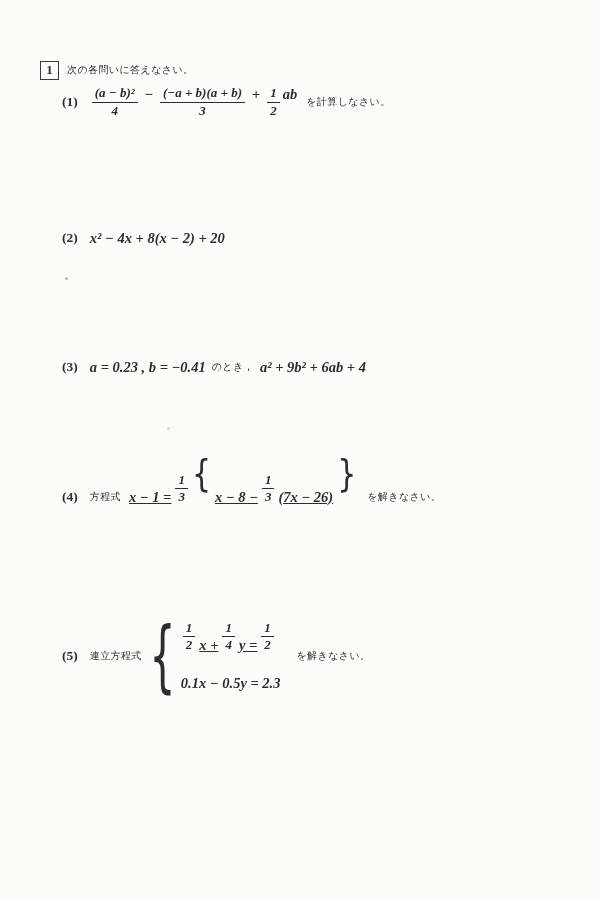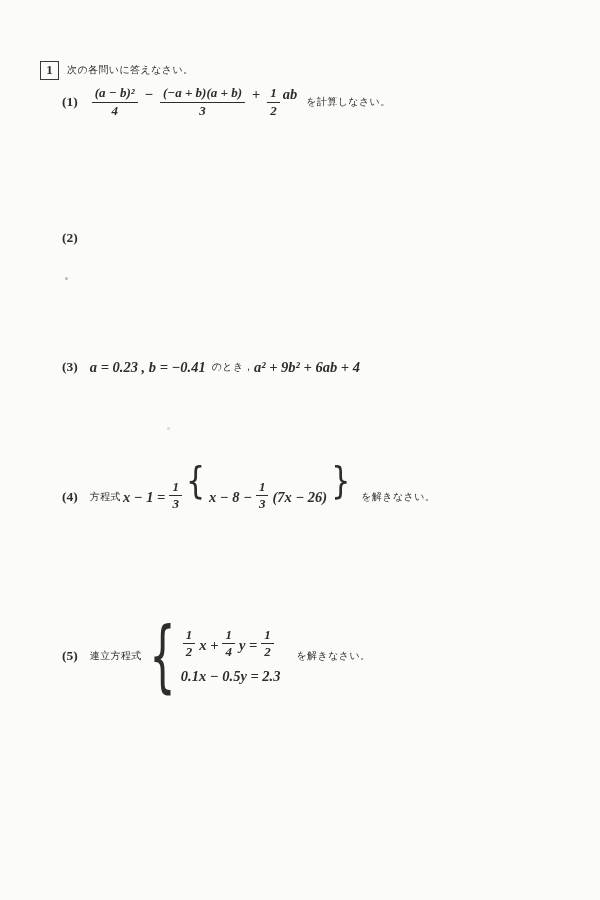--- a/index.html
+++ b/index.html
@@ -59,39 +59,39 @@
   }
   .frac .num { padding: 0 3px 1px; }
   .frac .den {
     justify-self: stretch;
     text-align: center;
     border-top: 1.4px solid #2d2d2d;
     padding: 1px 3px 0;
   }
   .mop { margin: 0 5px; font-style: normal; }
   .mvar { margin-left: 1px; }
-  .mtxt { margin: 9px 2px; }
+  .mtxt { margin: 16px 2px; text-decoration: underline; }
   .brace {
     font-family: "DejaVu Sans", sans-serif;
     font-style: normal;
     font-weight: 400;
     line-height: 0;
     display: inline-block;
   }
   .brace-m { font-size: 30px; transform: scaleY(1.25); margin: 0 2px; }
   .brace-l { font-size: 52px; transform: scale(0.8, 1.5); margin: 0 2px 0 4px; }
   .eqcol {
     display: inline-flex;
     flex-direction: column;
     align-items: flex-start;
     gap: 5px;
   }
   .suffix { margin-left: 9px; }
   .gap-l { margin-left: 6px; }
-  .gap-r { }
+  .gap-r { margin-right: 6px; }
   .dot {
     position: absolute;
     width: 3px; height: 3px;
     border-radius: 50%;
     background: #b9b9b6;
   }
   .dot2 { background: #d8d8d4; }
 </style>
 </head>
 <body style="background: rgb(251, 251, 248); color: rgb(45, 45, 45);">
@@ -120,20 +120,21 @@
       <span class="num">1</span>
       <span class="den">2</span>
     </span>
     <span class="mvar">ab</span>
   </span>
   <span class="jtext suffix">を計算しなさい。</span>
 </div>
 
 <div class="row" style="left:62px; top:228px; height:20px;">
   <span class="plabel">(2)</span>
+  <span class="mexp">x² − 4x + 8(x − 2) + 20</span>
 </div>
 
 <div class="dot" style="left:65px; top:277px;"></div>
 <div class="dot dot2" style="left:167px; top:427px;"></div>
 
 <div class="row" style="left:62px; top:357px; height:20px;">
   <span class="plabel">(3)</span>
   <span class="mexp">a = 0.23 , b = −0.41</span>
   <span class="jtext gap-l gap-r">のとき，</span>
   <span class="mexp">a² + 9b² + 6ab + 4</span>

